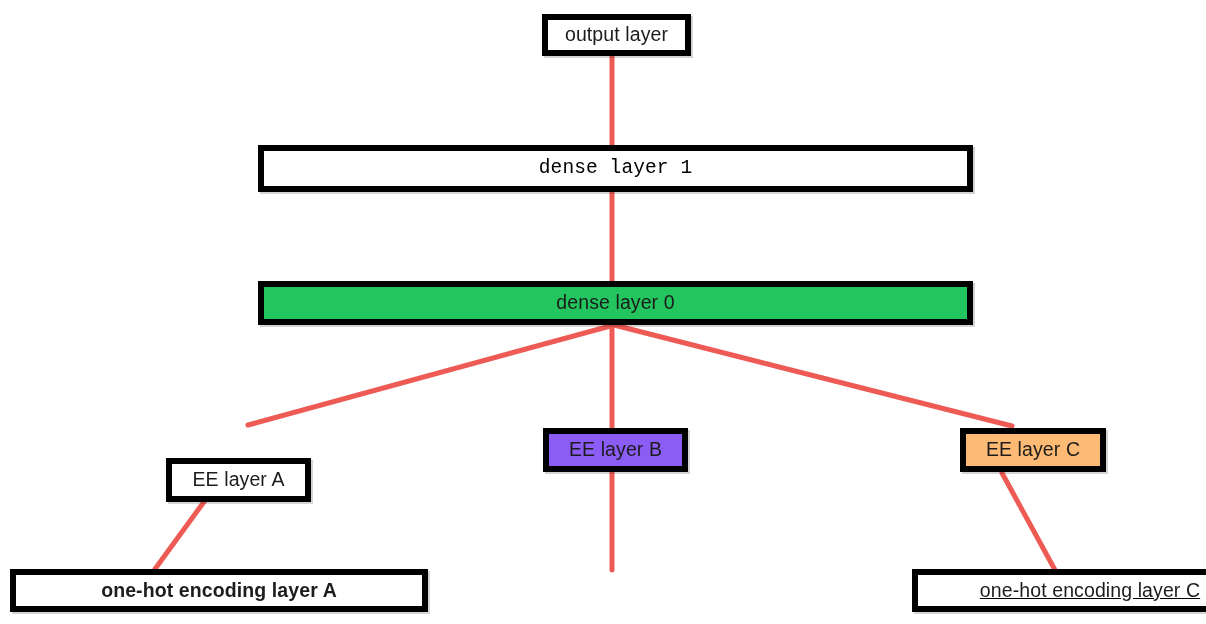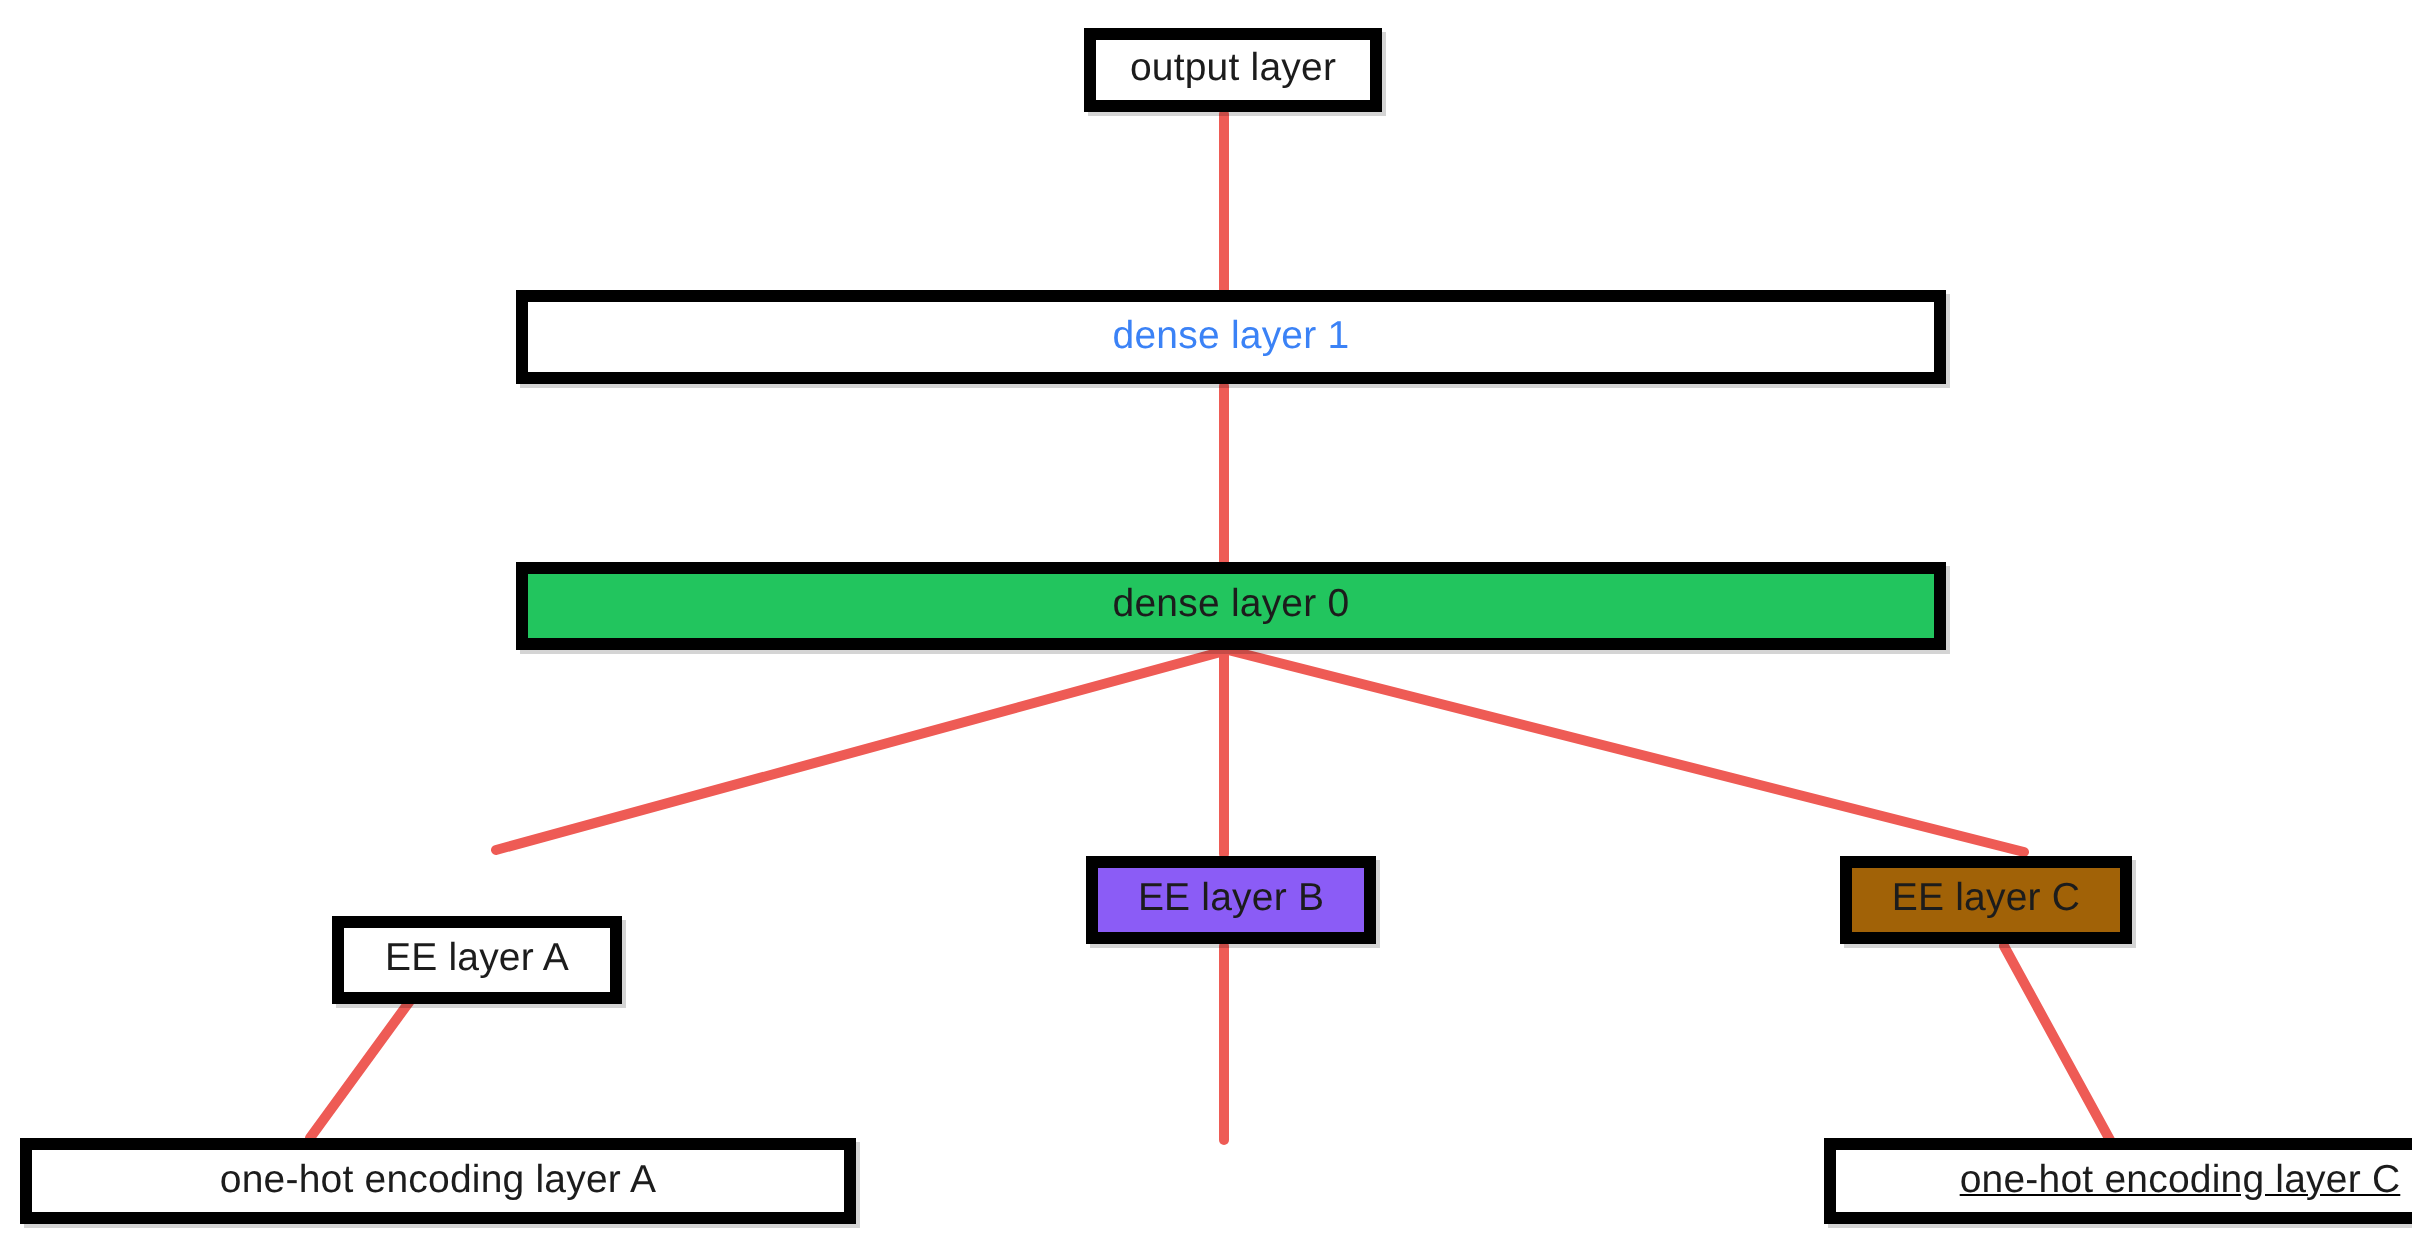--- a/index.html
+++ b/index.html
@@ -139,41 +139,41 @@
 
       <line x1="1002" y1="473" x2="1055" y2="570"></line>
     </g>
   </svg>
 
   <div class="node-box" id="node-output-layer" style="border-color: rgb(0, 0, 0); background: rgb(255, 255, 255);">
     <span class="node-label" style="color: rgb(28, 28, 28);">output layer</span>
   </div>
 
   <div class="node-box" id="node-dense-layer-1" style="border-color: rgb(0, 0, 0); background: rgb(255, 255, 255);">
-    <span class="node-label" style="color: #3b82f6;">dense layer 1</span>
+    <span class="node-label" style="color: #000000; font-family: Liberation Mono, monospace;">dense layer 1</span>
   </div>
 
   <div class="node-box" id="node-dense-layer-0" style="border-color: rgb(0, 0, 0); background: #22c55e;">
     <span class="node-label" style="color: rgb(28, 28, 28);">dense layer 0</span>
   </div>
 
   <div class="node-box" id="node-ee-layer-a" style="border-color: rgb(0, 0, 0); background: rgb(255, 255, 255);">
     <span class="node-label" style="color: rgb(28, 28, 28);">EE layer A</span>
   </div>
 
   <div class="node-box" id="node-ee-layer-b" style="border-color: rgb(0, 0, 0); background: #8b5cf6;">
     <span class="node-label" style="color: rgb(28, 28, 28);">EE layer B</span>
   </div>
 
-  <div class="node-box" id="node-ee-layer-c" style="border-color: rgb(0, 0, 0); background: #a16207;">
+  <div class="node-box" id="node-ee-layer-c" style="border-color: rgb(0, 0, 0); background: #fdba74; margin-left: 40px;">
     <span class="node-label" style="color: rgb(28, 28, 28);">EE layer C</span>
   </div>
 
   <div class="node-box" id="node-onehot-layer-a" style="border-color: rgb(0, 0, 0); background: rgb(255, 255, 255);">
-    <span class="node-label" style="color: rgb(28, 28, 28);">one-hot encoding layer A</span>
+    <span class="node-label" style="color: rgb(28, 28, 28); font-weight: bold;">one-hot encoding layer A</span>
   </div>
 
 
   <div class="node-box" id="node-onehot-layer-c" style="border-color: rgb(0, 0, 0); background: rgb(255, 255, 255);">
     <span class="node-label" style="color: rgb(28, 28, 28);">one-hot encoding layer C</span>
   </div>
 
 </div>
 
 </body></html>

